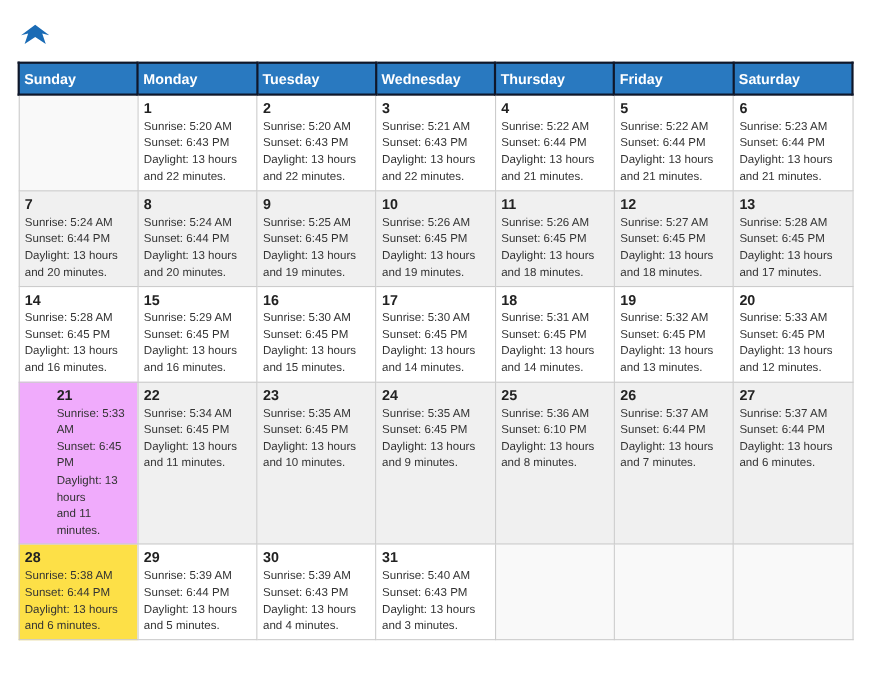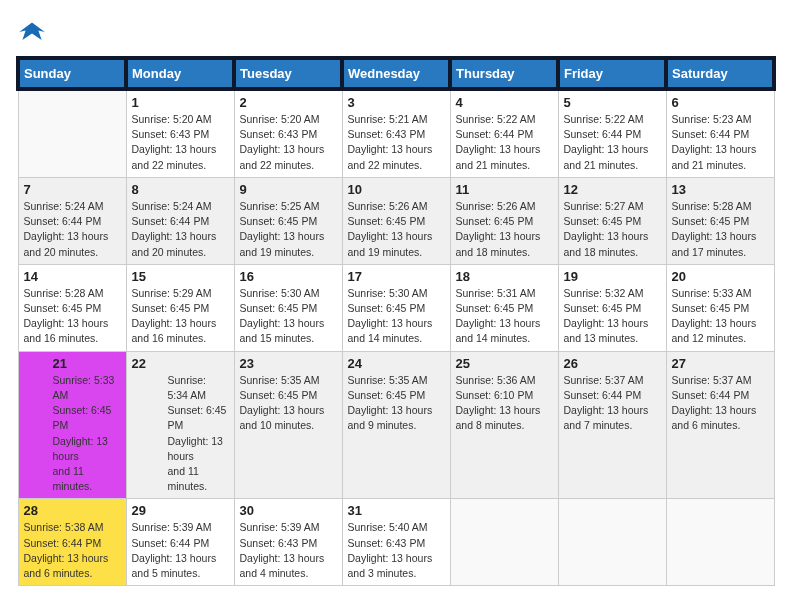--- a/index.html
+++ b/index.html
@@ -51,21 +51,21 @@
       border-collapse: collapse;
       font-size: 11px;
     }
     .calendar th {
       background-color: #2979c0;
       color: #fff;
       padding: 6px 4px;
       text-align: left;
       font-size: 13px;
       font-weight: bold;
-      border: 4px solid #0f172a;
+      border: 2px solid #0f172a;
     }
     .calendar td {
       border: 1px solid #ccc;
       vertical-align: top;
       padding: 4px 5px;
       width: calc(100% / 7);
       min-height: 80px;
       background: #fff;
     }
     .calendar tr:nth-child(even) td {
@@ -262,30 +262,30 @@
         </td>
         <td style="background: rgb(255, 255, 255);">
           <div class="day-number">20</div>
           <div class="day-info" style="white-space: pre-line;">Sunrise: 5:33 AM
 Sunset: 6:45 PM
 Daylight: 13 hours
 and 12 minutes.</div>
         </td>
       </tr>
       <tr>
-        <td style="background: #d946ef; padding-left: 34px;">
+        <td style="background: #f0abfc; padding-left: 34px;">
           <div class="day-number">21</div>
           <div class="day-info" style="white-space: pre-line;">Sunrise: 5:33 AM
 Sunset: 6:45 PM
 Daylight: 13 hours
 and 11 minutes.</div>
         </td>
         <td style="background: rgb(240, 240, 240);">
           <div class="day-number">22</div>
-          <div class="day-info" style="white-space: pre-line; margin-left: 36px;">Sunrise: 5:34 AM
+          <div class="day-info" style="white-space: pre-line;">Sunrise: 5:34 AM
 Sunset: 6:45 PM
 Daylight: 13 hours
 and 11 minutes.</div>
         </td>
         <td style="background: rgb(240, 240, 240);">
           <div class="day-number">23</div>
           <div class="day-info" style="white-space: pre-line;">Sunrise: 5:35 AM
 Sunset: 6:45 PM
 Daylight: 13 hours
 and 10 minutes.</div>

